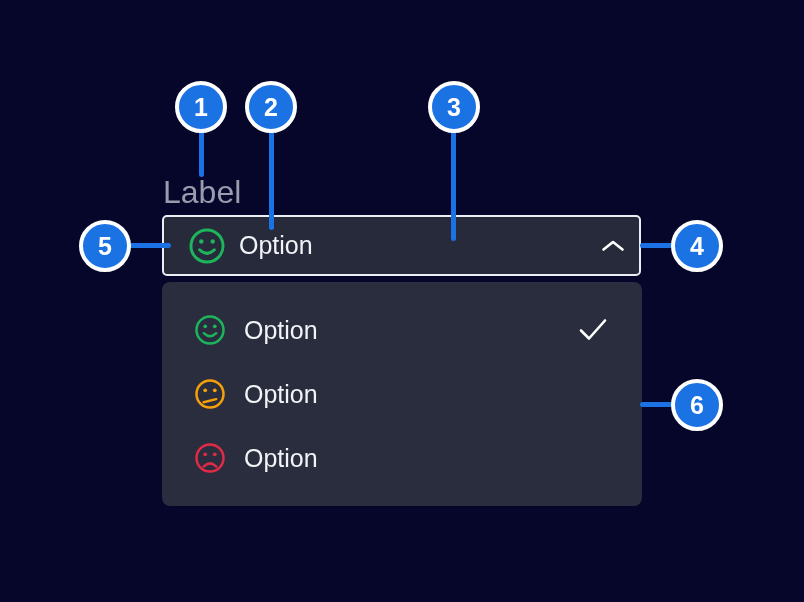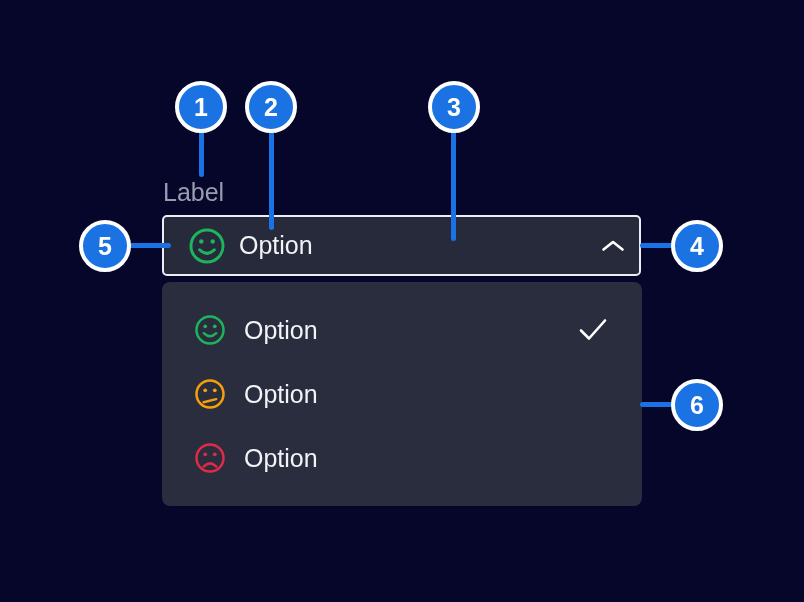--- a/index.html
+++ b/index.html
@@ -5,21 +5,21 @@
   html,body{margin:0;padding:0;background:#06062a;}
   .stage{
     position:relative;width:804px;height:602px;overflow:hidden;
     background:#06062a;
     font-family:"Liberation Sans", sans-serif;
     -webkit-font-smoothing:antialiased;
   }
   
   .field-label{
     position:absolute;left:163px;top:179px;
-    font-size:25px;line-height:27px;color:#979cae;
+    font-size:32px;line-height:27px;color:#979cae;
   }
   
   .select-field{
     position:absolute;left:162px;top:215px;width:479px;height:61px;
     box-sizing:border-box;border:2px solid #eceef3;border-radius:5px;
     background:#262a3a;display:flex;align-items:center;
     padding-left:24px;z-index:1;cursor:pointer;
   }
   .select-field .face-icon{width:38px;height:38px;flex:0 0 auto;display:flex;}
   .select-value{margin-left:13px;font-size:25px;color:#f2f3f7;}

